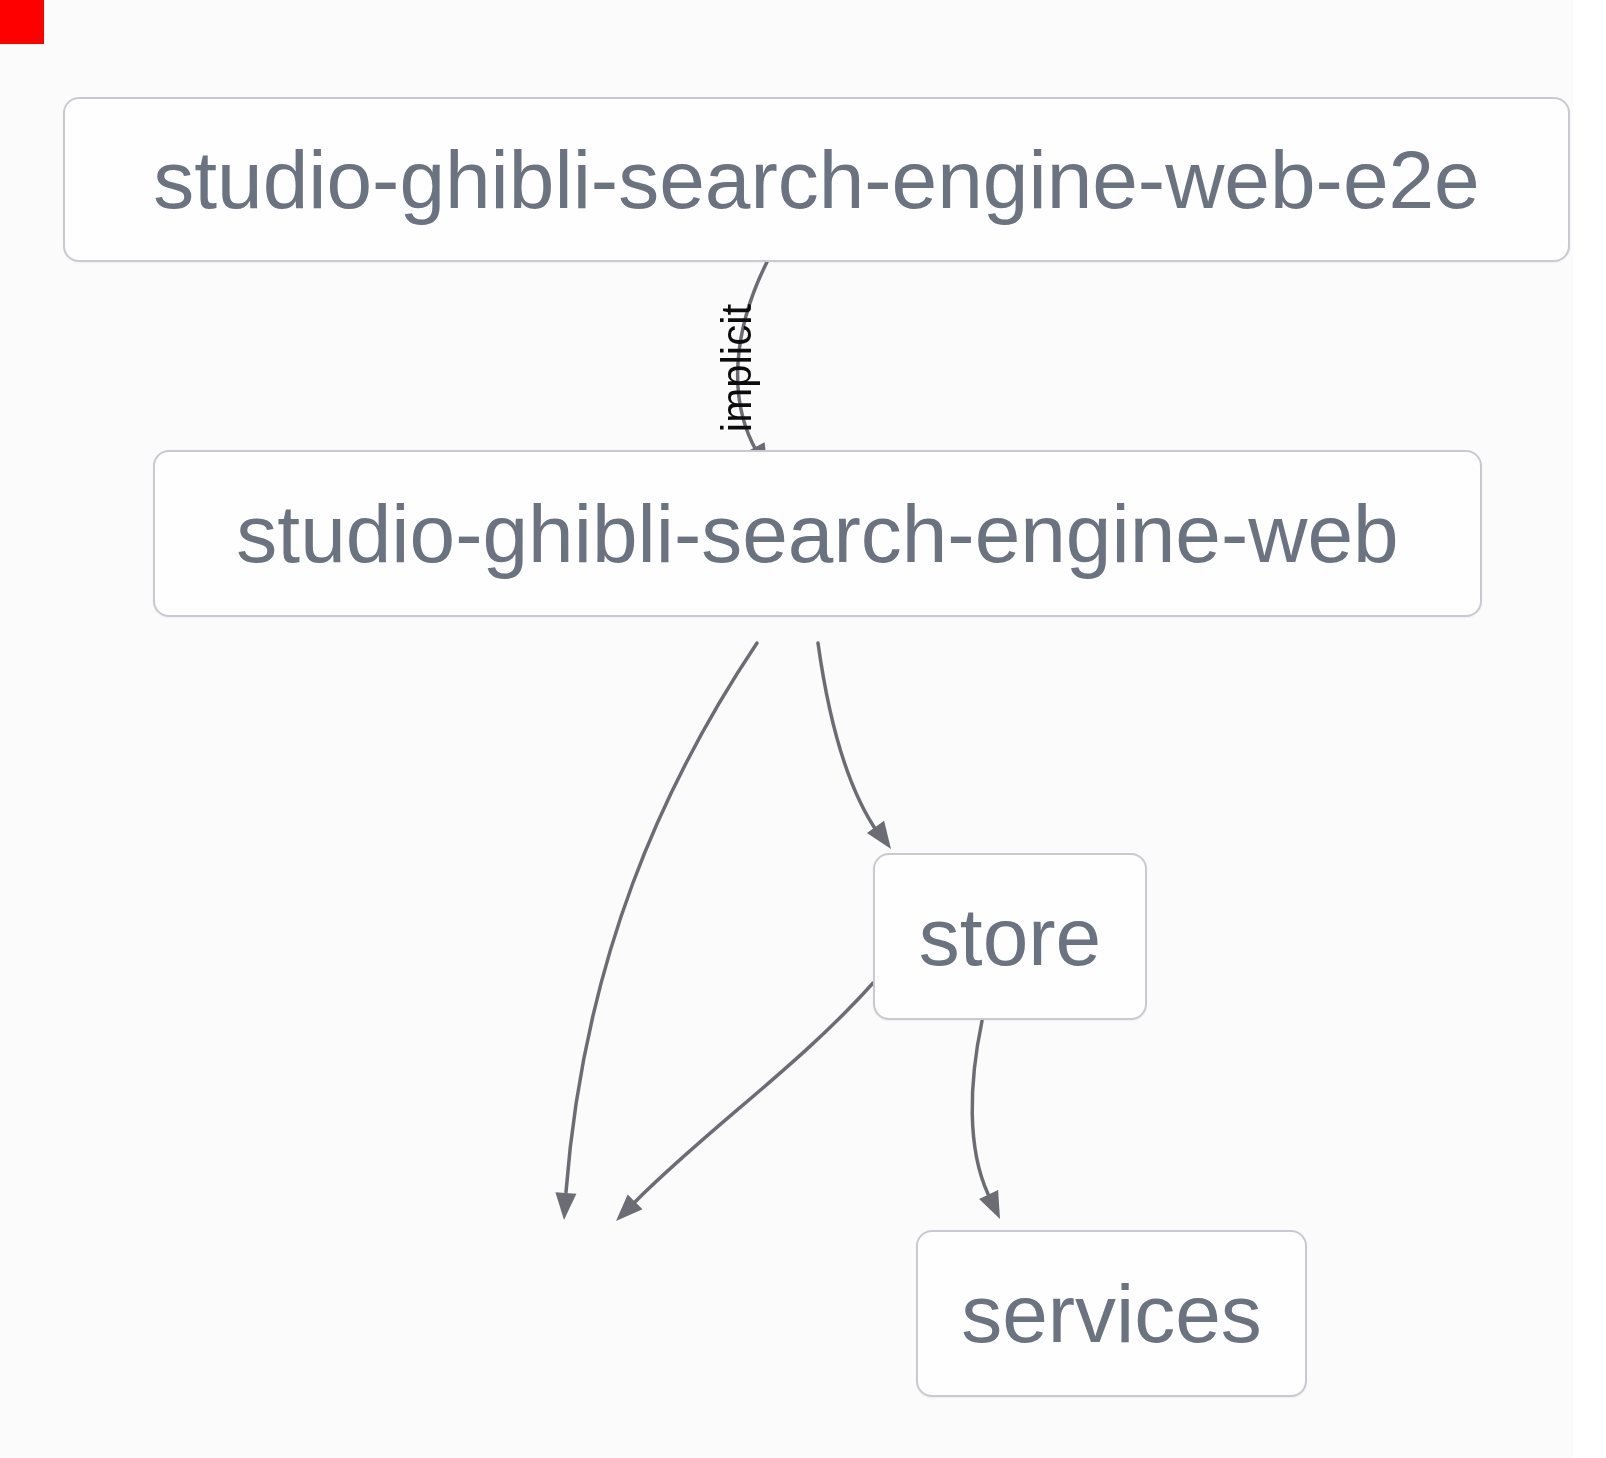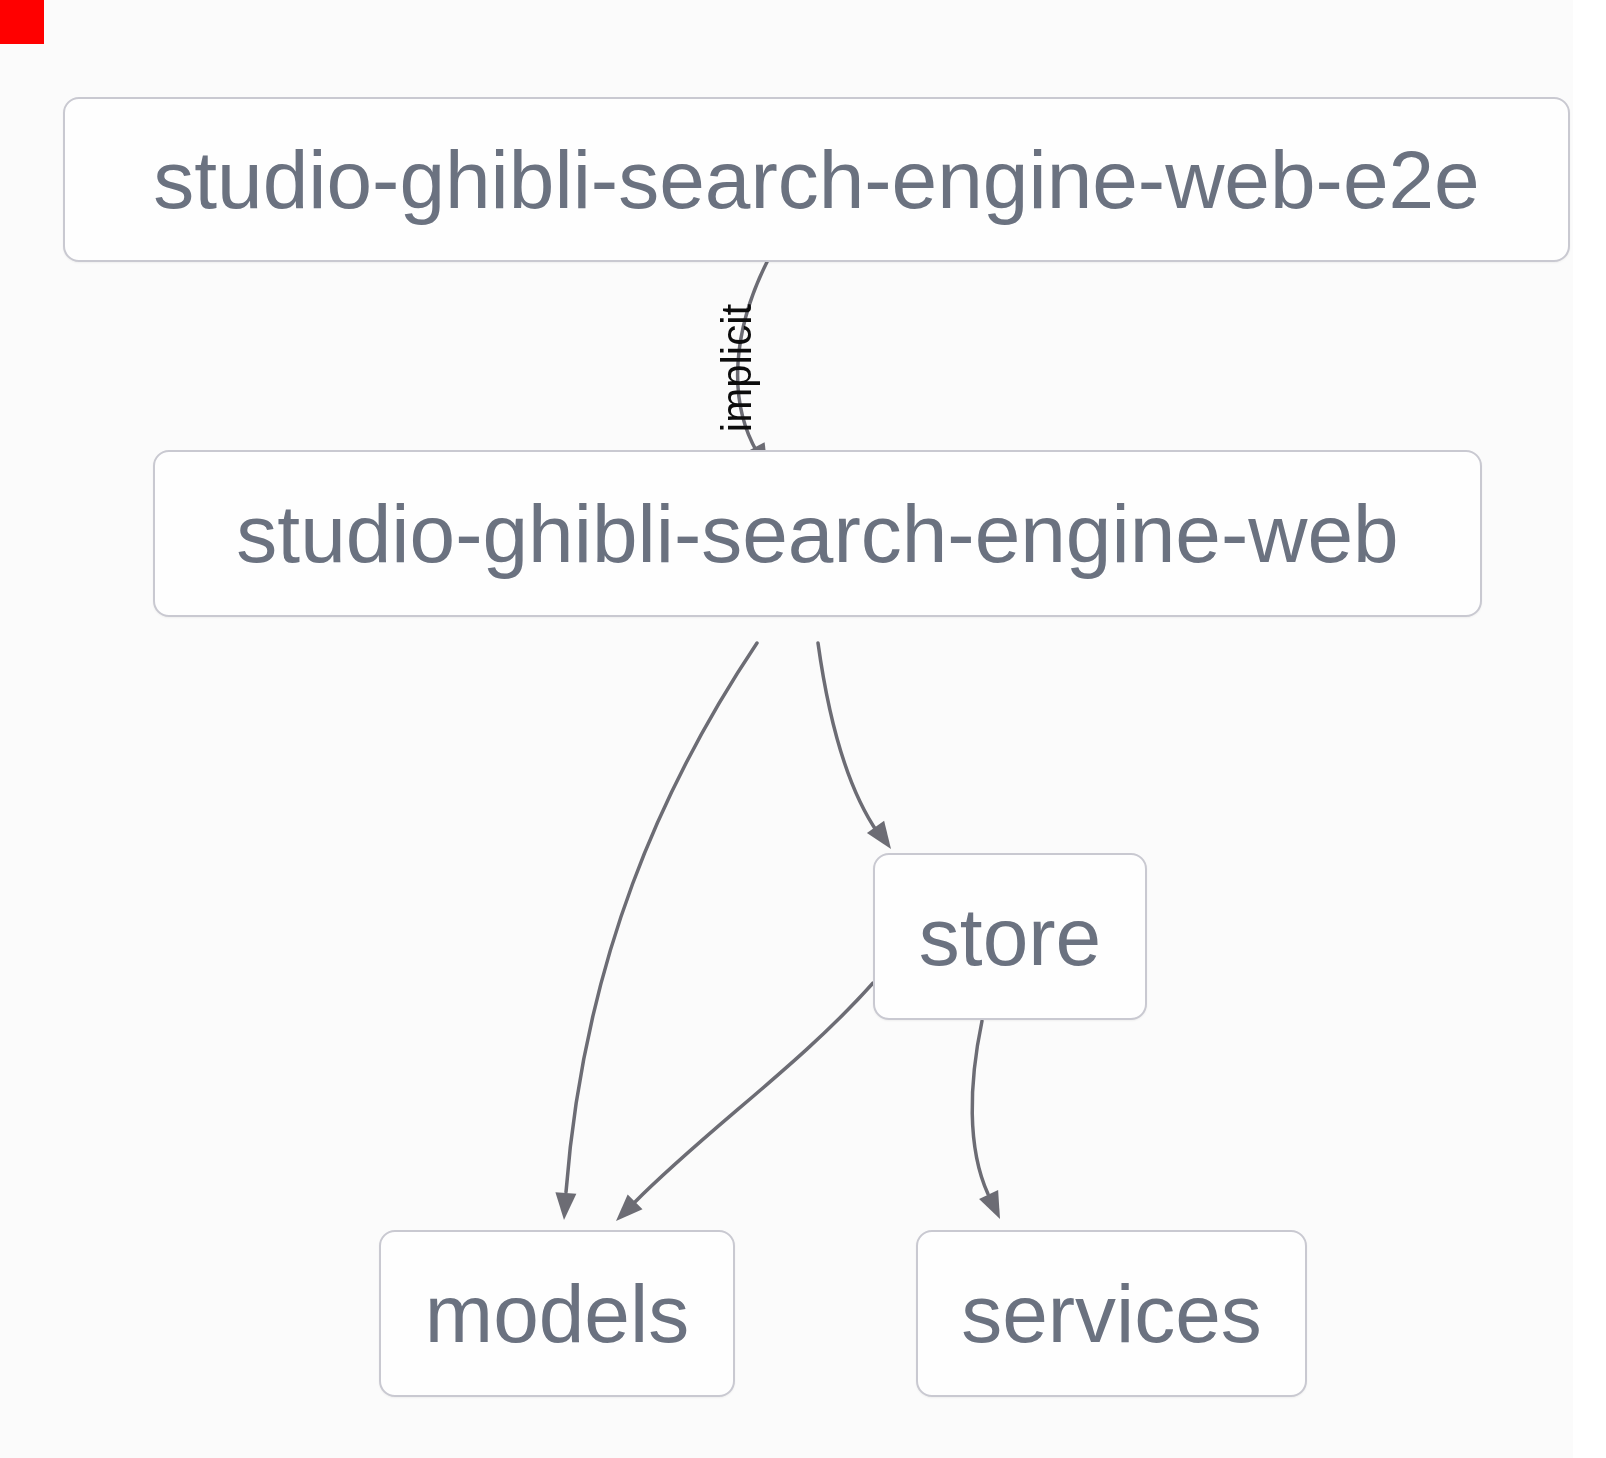--- a/index.html
+++ b/index.html
@@ -107,23 +107,20 @@
   </div>
 
   <div class="node node-web">
     <span>studio-ghibli-search-engine-web</span>
   </div>
 
   <div class="node node-store">
     <span>store</span>
   </div>
 
-  <div class="node node-models">
-    <span>models</span>
-  </div>
 
   <div class="node node-services">
     <span>services</span>
   </div>
 
   <div class="edge-label">implicit</div>
 
   <div class="capture-marker"></div>
 
 </div>

